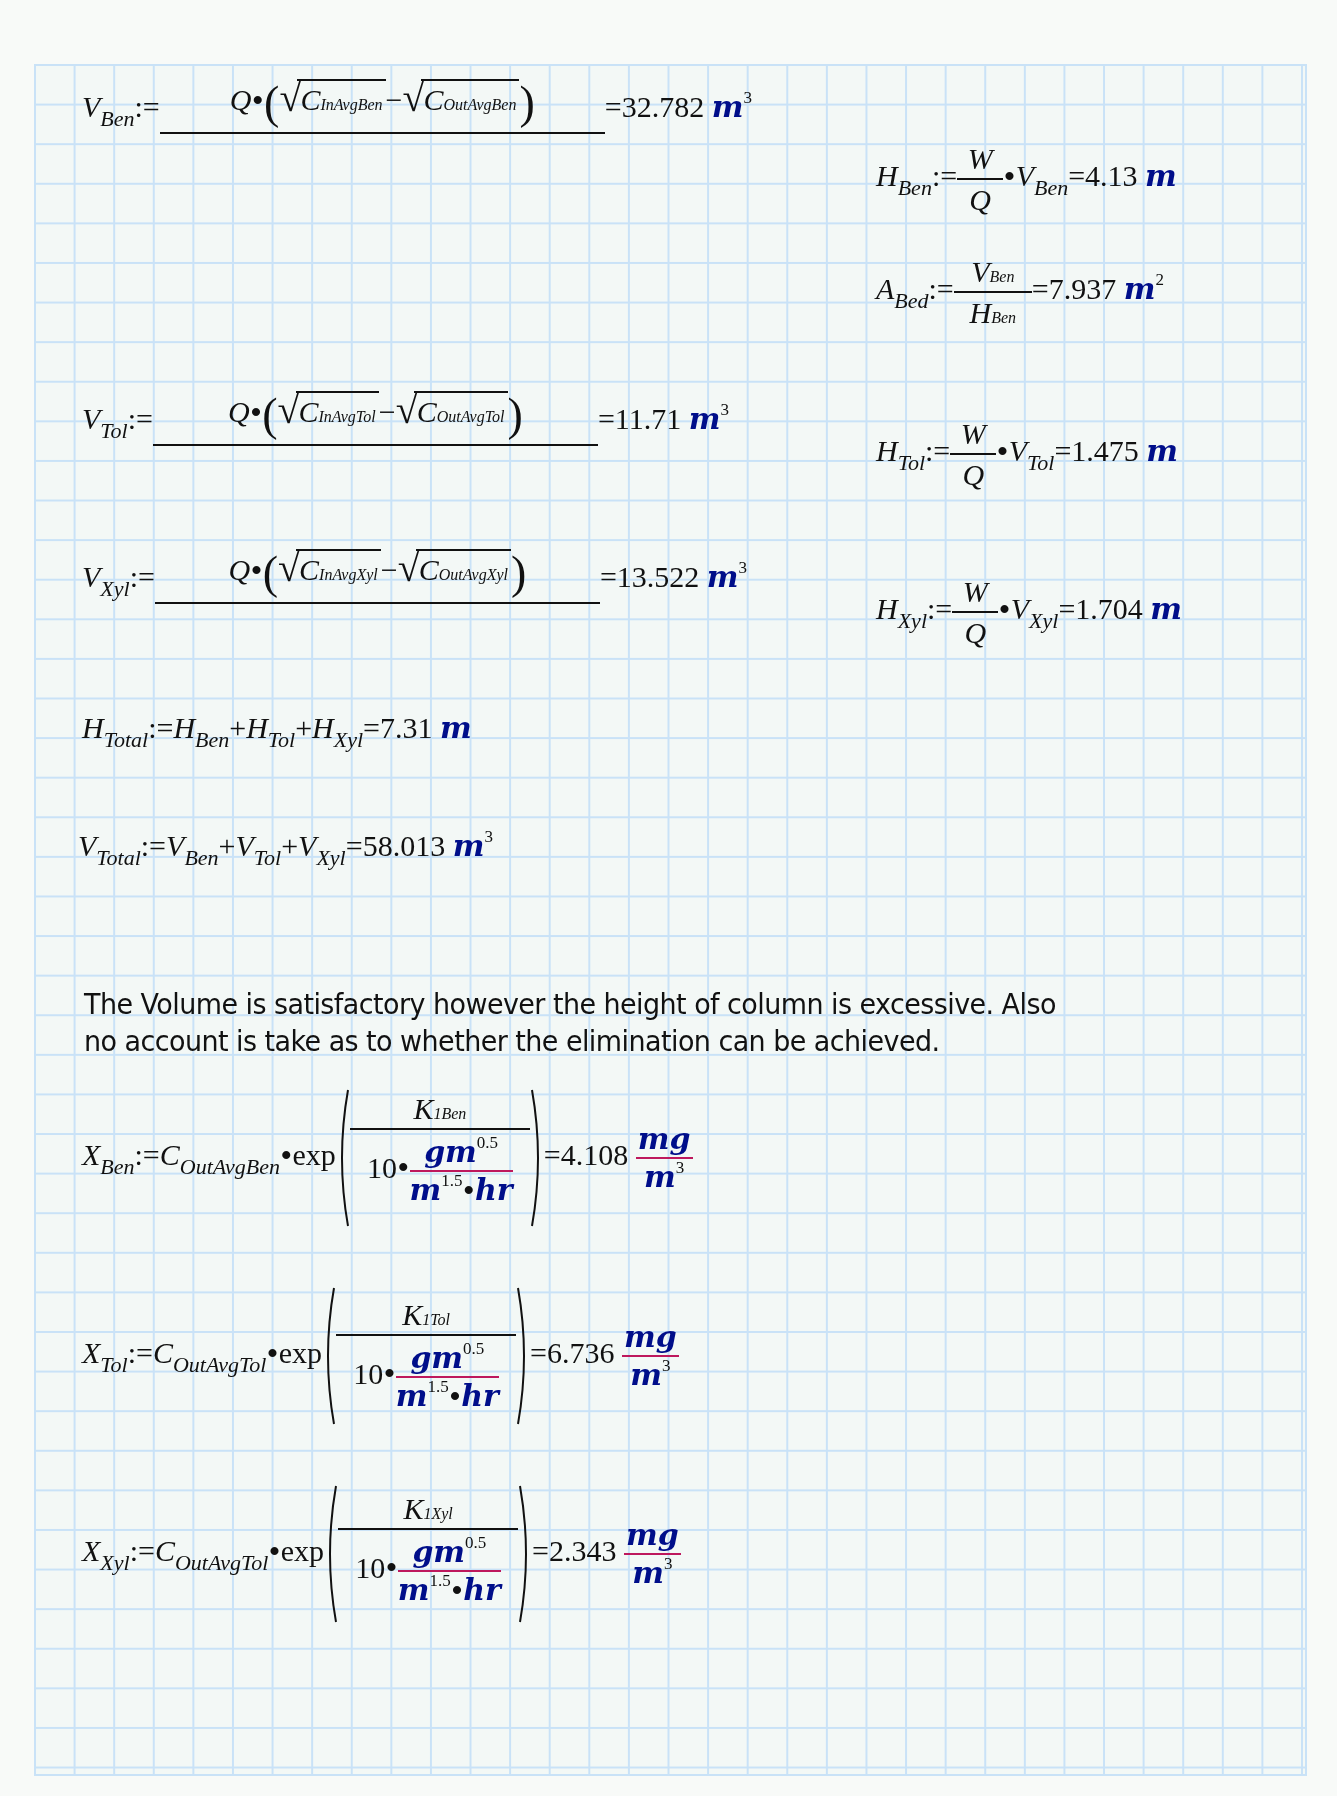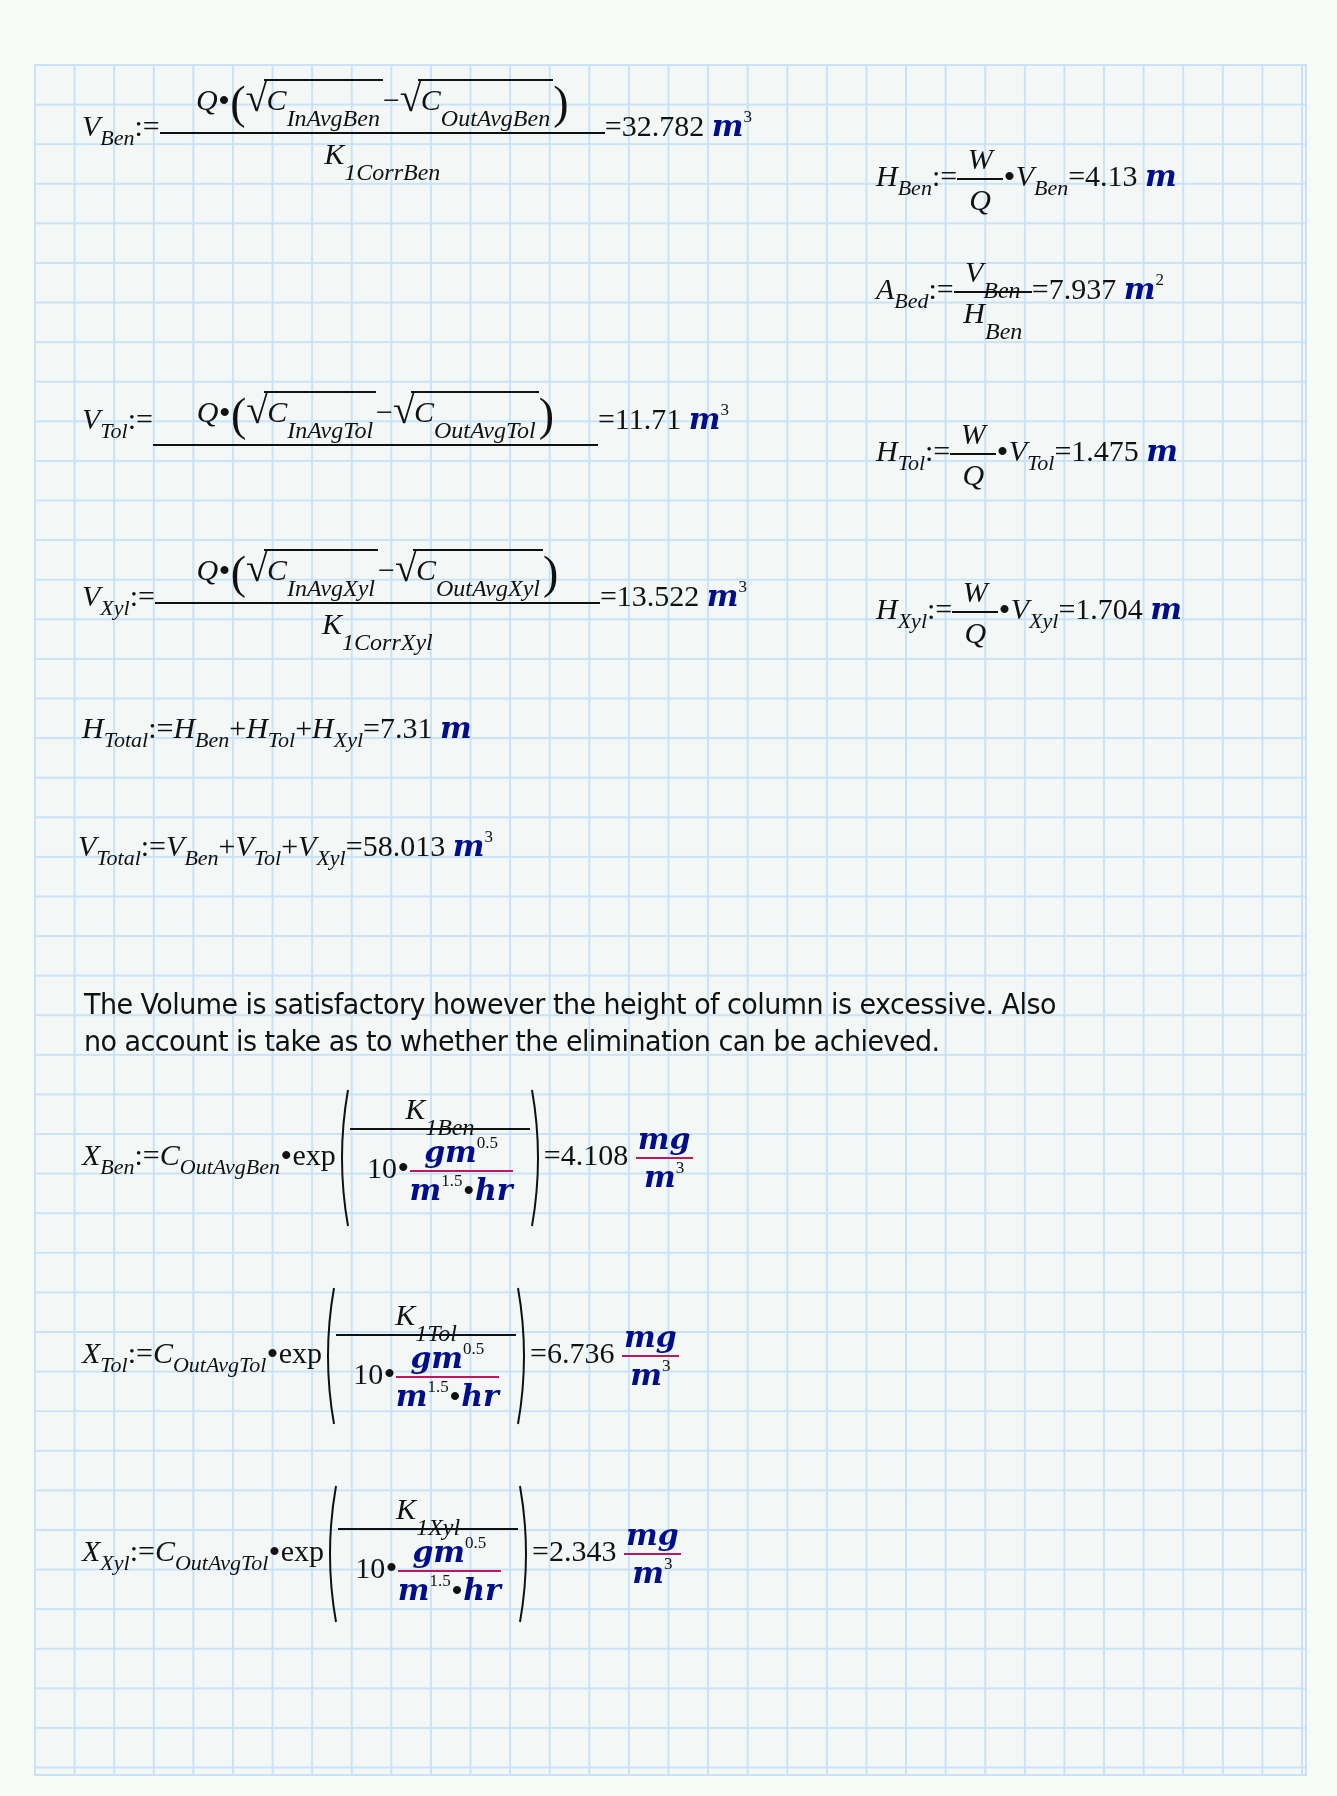--- a/index.html
+++ b/index.html
@@ -13,21 +13,21 @@
     background-image:
       linear-gradient(to right, #c9e2f7 2px, transparent 2px),
       linear-gradient(to bottom, #c9e2f7 2px, transparent 2px);
     background-size:39.6px 39.6px;
     border-right:2px solid #c9e2f7; border-bottom:2px solid #c9e2f7;
   }
   .region { position:absolute; color:#111; white-space:nowrap; }
   .math { font-family:"Liberation Serif", "DejaVu Serif", serif; font-size:30px; }
   .var { font-style:italic; }
   .sub { font-style:italic; font-size:22px; position:relative; top:9px; }
-  .subsm { font-style:italic; font-size:24px; position:relative; top:16px; }
+  .subsm { font-style:italic; font-size:16px; position:relative; top:0; }
   .sup { font-size:17px; position:relative; top:-14px; }
   .unit { color:#000e8a; font-style:italic; font-weight:bold; font-family:"DejaVu Serif", serif; }
   .frac { display:inline-block; vertical-align:middle; text-align:center; }
   .frac .num { display:block; padding:0 4px; border-bottom:2px solid #111; line-height:1.25; }
   .frac .den { display:block; padding:0 4px; line-height:1.3; }
   .sqrt { display:inline-block; position:relative; padding-left:18px; }
   .sqrt .rad { position:absolute; left:0; top:-6px; font-size:40px; font-style:normal; }
   .sqrt .body { display:inline-block; border-top:2px solid #111; padding:0 3px; }
   .paren { font-size:46px; vertical-align:middle; font-weight:normal; }
   .dot { font-weight:bold; padding:0 1px; }
@@ -46,38 +46,36 @@
 </head>
 <body>
 
 <div class="sheet"></div>
 
 <div class="region math" style="left:82px; top:80px;">
   <span class="var">V</span><span class="sub">Ben</span><span>:=</span><span class="frac" style="width:445px; position:relative; top:-6px;">
     <span class="num">
       <span class="var">Q</span><span class="dot">•</span><span class="paren">(</span><span class="sqrt"><span class="rad">√</span><span class="body"><span class="var">C</span><span class="subsm">InAvgBen</span></span></span><span>−</span><span class="sqrt"><span class="rad">√</span><span class="body"><span class="var">C</span><span class="subsm">OutAvgBen</span></span></span><span class="paren">)</span>
     </span>
-    <span class="den"><span class="var">K</span><span class="subsm">1CorrBen</span></span>
   </span><span>=32.782</span> <span class="unit">m</span><span class="sup">3</span>
 </div>
 
 <div class="region math" style="left:82px; top:392px;">
   <span class="var">V</span><span class="sub">Tol</span><span>:=</span><span class="frac" style="width:445px; position:relative; top:-6px;">
     <span class="num">
       <span class="var">Q</span><span class="dot">•</span><span class="paren">(</span><span class="sqrt"><span class="rad">√</span><span class="body"><span class="var">C</span><span class="subsm">InAvgTol</span></span></span><span>−</span><span class="sqrt"><span class="rad">√</span><span class="body"><span class="var">C</span><span class="subsm">OutAvgTol</span></span></span><span class="paren">)</span>
     </span>
   </span><span>=11.71</span> <span class="unit">m</span><span class="sup">3</span>
 </div>
 
 <div class="region math" style="left:82px; top:550px;">
   <span class="var">V</span><span class="sub">Xyl</span><span>:=</span><span class="frac" style="width:445px; position:relative; top:-6px;">
     <span class="num">
       <span class="var">Q</span><span class="dot">•</span><span class="paren">(</span><span class="sqrt"><span class="rad">√</span><span class="body"><span class="var">C</span><span class="subsm">InAvgXyl</span></span></span><span>−</span><span class="sqrt"><span class="rad">√</span><span class="body"><span class="var">C</span><span class="subsm">OutAvgXyl</span></span></span><span class="paren">)</span>
     </span>
-    <span class="den"><span class="var">K</span><span class="subsm">1CorrXyl</span></span>
   </span><span>=13.522</span> <span class="unit">m</span><span class="sup">3</span>
 </div>
 
 <div class="region math" style="left:876px; top:96px;margin-top:44px;">
   <span class="var">H</span><span class="sub">Ben</span><span>:=</span><span class="frac" style="width:46px;"><span class="num var">W</span><span class="den var">Q</span></span><span class="dot">•</span><span class="var">V</span><span class="sub">Ben</span><span>=4.13</span> <span class="unit">m</span>
 </div>
 
 <div class="region math" style="left:876px; top:253px;">
   <span class="var">A</span><span class="sub">Bed</span><span>:=</span><span class="frac" style="width:78px;"><span class="num"><span class="var">V</span><span class="subsm">Ben</span></span><span class="den"><span class="var">H</span><span class="subsm">Ben</span></span></span><span>=7.937</span> <span class="unit">m</span><span class="sup">2</span>
 </div>

